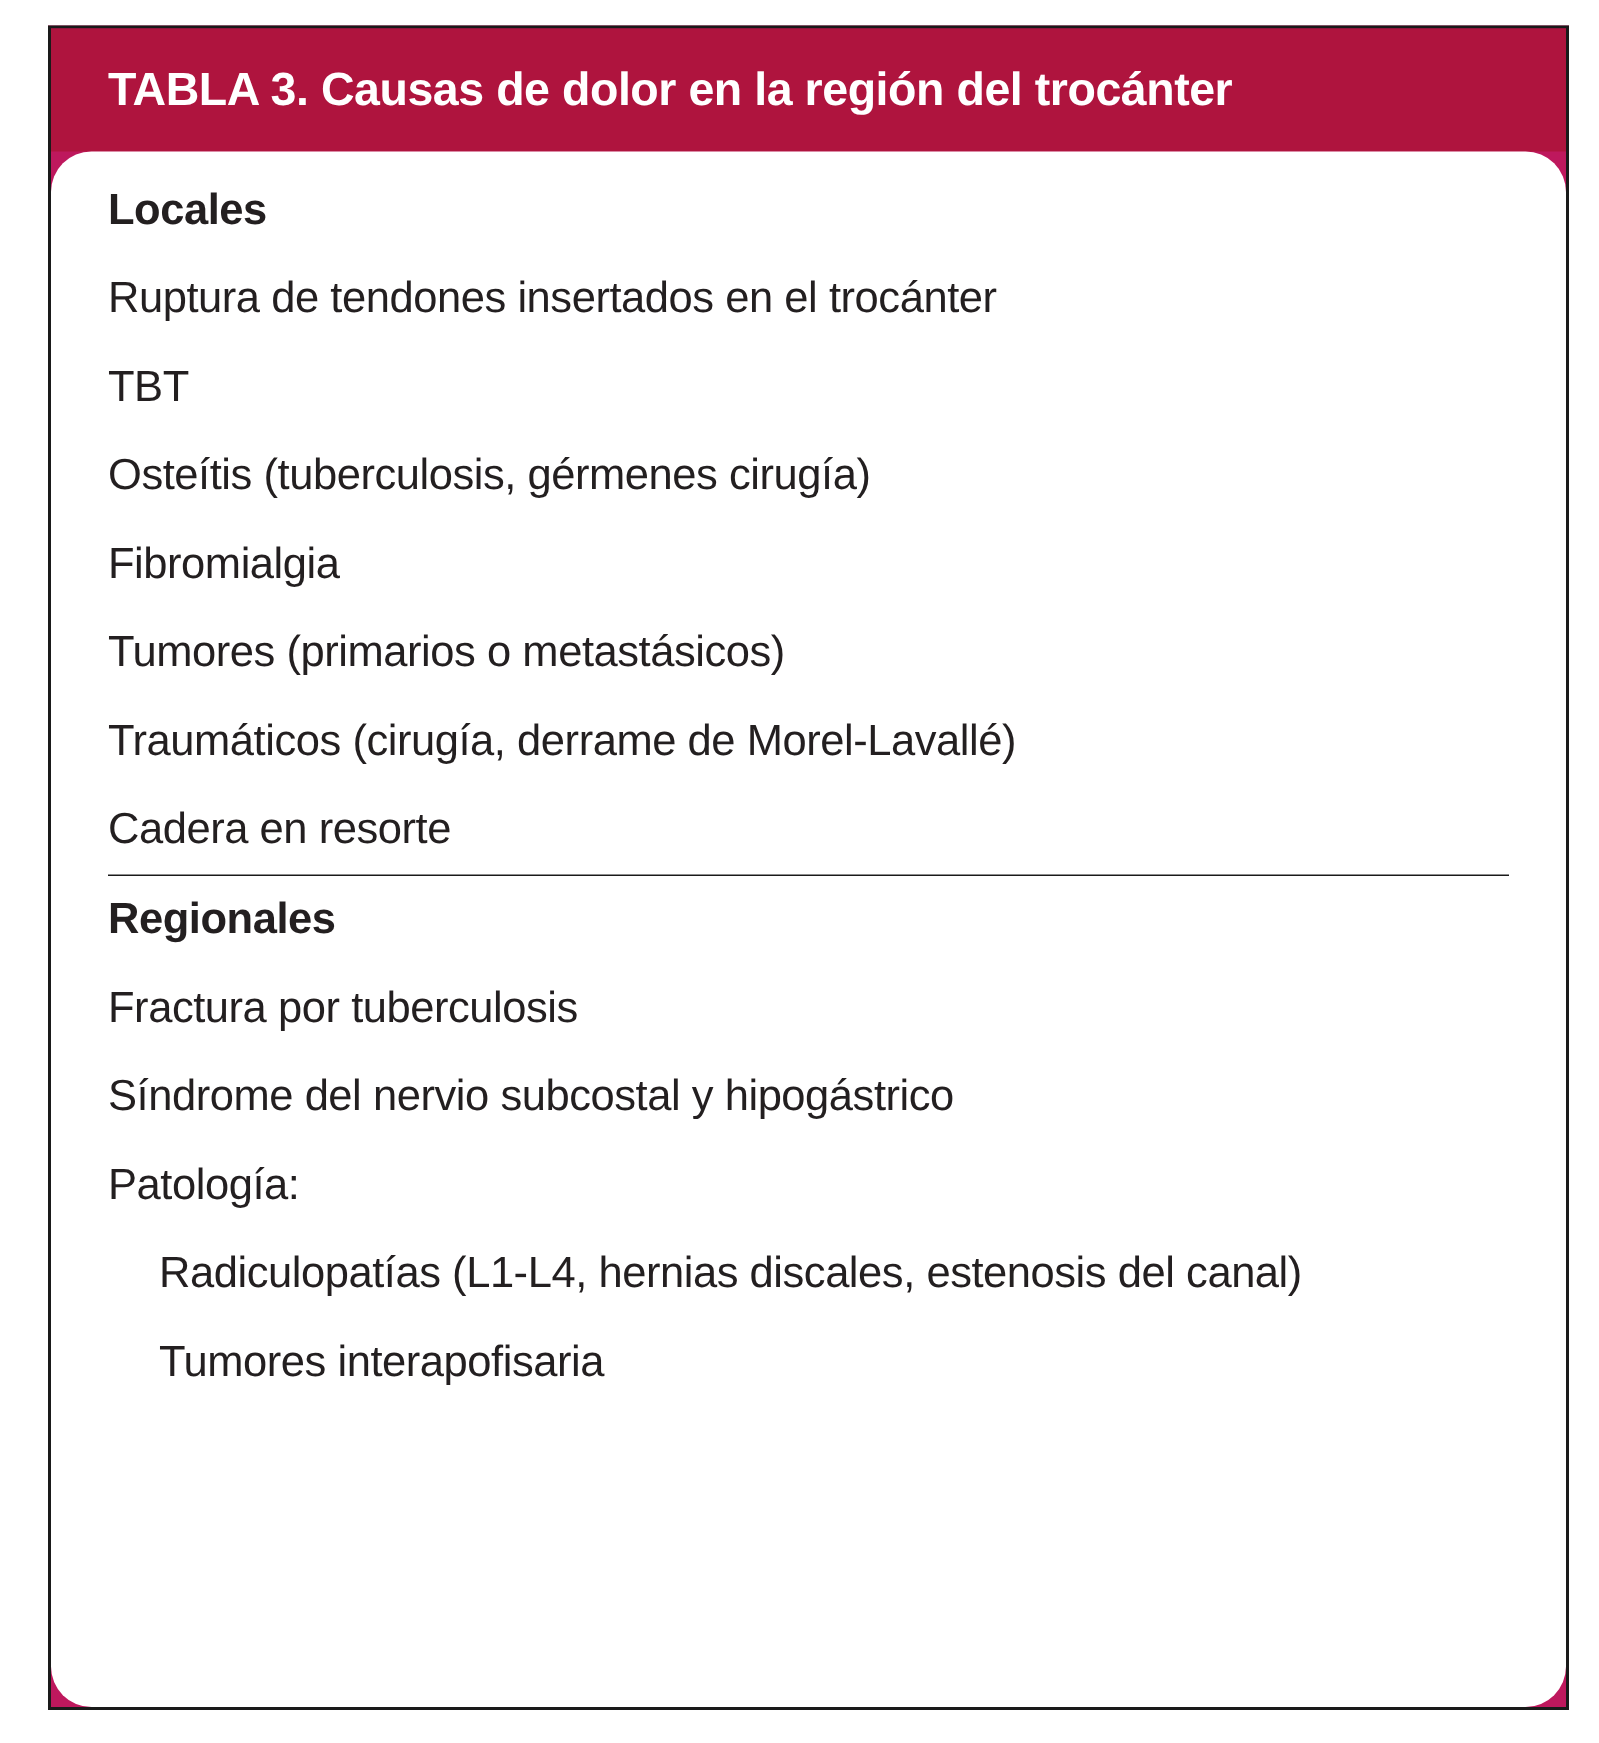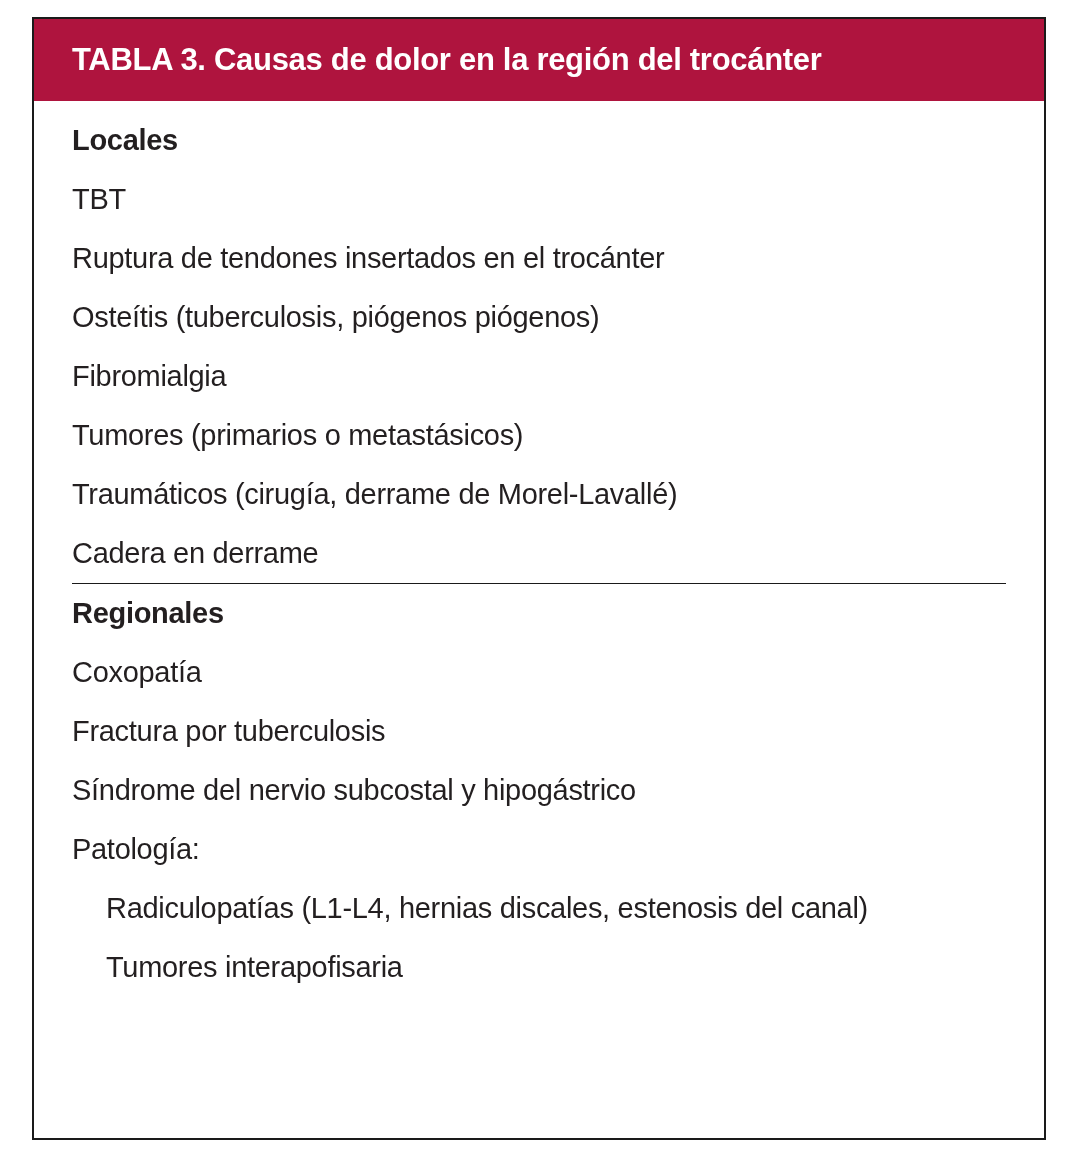--- a/index.html
+++ b/index.html
@@ -42,20 +42,21 @@
     white-space: nowrap;
   }
   .table-body {
     flex: 1 1 auto;
     background: #ffffff;
     padding: 10px 38px 0 38px;
     color: var(--body-text, #231f20);
     font-size: 29px;
     letter-spacing: -0.3px;
     overflow: hidden;
+    border-radius: 27px;
   }
   .row {
     height: 59px;
     display: flex;
     align-items: center;
     white-space: nowrap;
   }
   .row.heading { font-weight: bold; }
   .row.indented { padding-left: 34px; }
   .section-divider {
@@ -67,30 +68,29 @@
 </head>
 <body>
 
 <div class="page">
   <section class="table-card">
     <header class="table-header">
       <h1 class="table-title">TABLA 3. Causas de dolor en la región del trocánter</h1>
     </header>
     <div class="table-body" id="table-body">
         <div class="row heading">Locales</div>
+        <div class="row">Ruptura de tendones insertados en el trocánter</div>
         <div class="row">TBT</div>
-        <div class="row">Ruptura de tendones insertados en el trocánter</div>
-        <div class="row">Osteítis (tuberculosis, piógenos piógenos)</div>
+        <div class="row">Osteítis (tuberculosis, gérmenes cirugía)</div>
         <div class="row">Fibromialgia</div>
         <div class="row">Tumores (primarios o metastásicos)</div>
         <div class="row">Traumáticos (cirugía, derrame de Morel-Lavallé)</div>
-        <div class="row">Cadera en derrame</div>
+        <div class="row">Cadera en resorte</div>
         <div class="section-divider"></div>
         <div class="row heading">Regionales</div>
-        <div class="row">Coxopatía</div>
         <div class="row">Fractura por tuberculosis</div>
         <div class="row">Síndrome del nervio subcostal y hipogástrico</div>
         <div class="row">Patología:</div>
         <div class="row indented">Radiculopatías (L1-L4, hernias discales, estenosis del canal)</div>
         <div class="row indented">Tumores interapofisaria</div>
       </div>
   </section>
 </div>
 
 </body></html>

